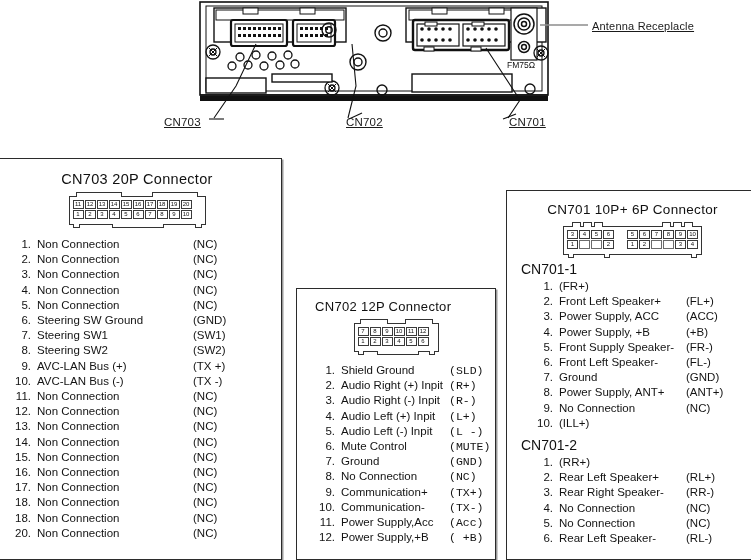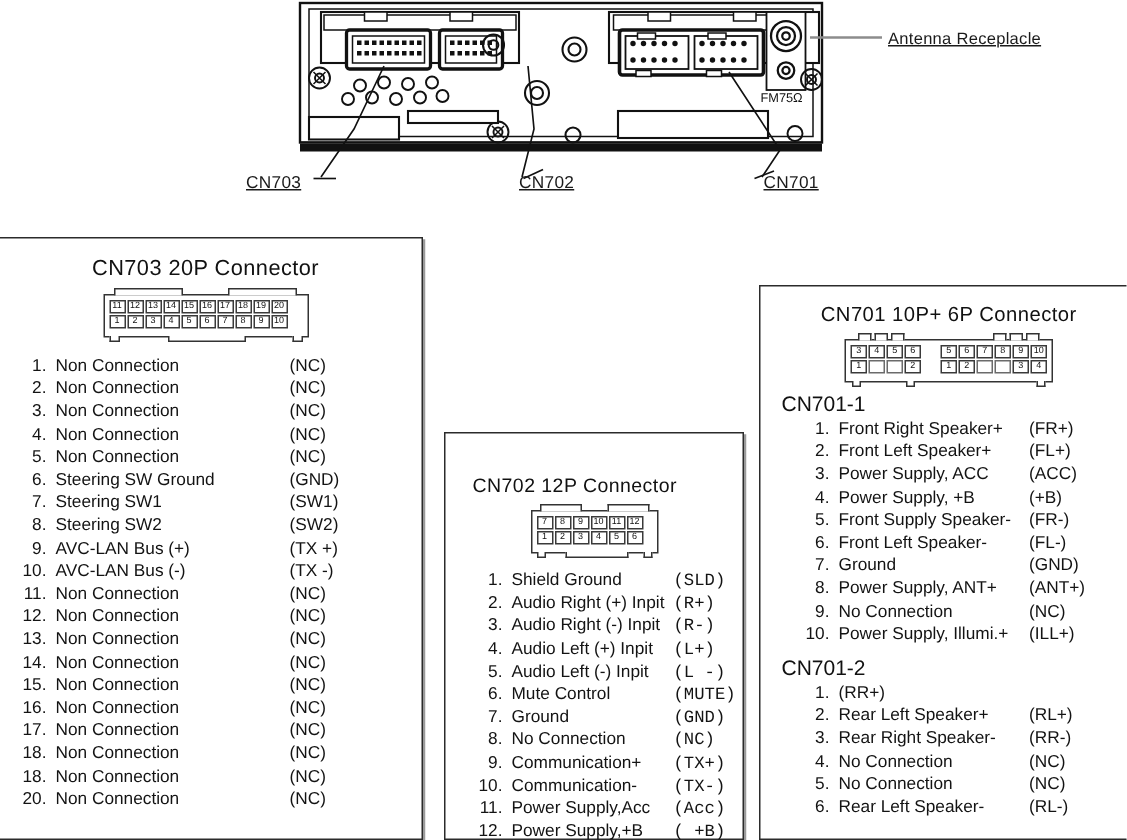--- a/index.html
+++ b/index.html
@@ -58,21 +58,21 @@
     width: 253px; height: 370px;
   }
 
   .panel-title {
     text-align: center;
     font-size: 14.5px;
     color: #111;
     margin-top: 12px;
     letter-spacing: 0.3px;
   }
-  #panel-cn702 .panel-title { font-size: 13px; margin-top: 27px; text-align: left; padding-left: 18px; }
+  #panel-cn702 .panel-title { font-size: 13px; margin-top: 10px; text-align: left; padding-left: 18px; }
   #panel-cn701 .panel-title { font-size: 13.5px; margin-top: 11px; }
 
   .subhead {
     font-size: 14px;
     color: #111;
     padding-left: 14px;
     margin-top: 6px;
     margin-bottom: 2px;
   }
 
@@ -643,21 +643,20 @@
       <div class="conn-foot" style="left:4px;width:6px;"></div>
       <div class="conn-foot" style="left:40px;width:6px;"></div>
       <div class="conn-foot" style="right:4px;width:6px;"></div>
     </div>
   </div>
 
   <div class="subhead">CN701-1</div>
   <ul class="pin-list">
     <li>
         <span class="pl-num">1.</span>
-        <span class="pl-name">Front Right Speaker+</span>
         <span class="pl-code">(FR+)</span>
       </li>
     <li>
         <span class="pl-num">2.</span>
         <span class="pl-name">Front Left Speaker+</span>
         <span class="pl-code">(FL+)</span>
       </li>
     <li>
         <span class="pl-num">3.</span>
         <span class="pl-name">Power Supply, ACC</span>
@@ -688,21 +687,20 @@
         <span class="pl-name">Power Supply, ANT+</span>
         <span class="pl-code">(ANT+)</span>
       </li>
     <li>
         <span class="pl-num">9.</span>
         <span class="pl-name">No Connection</span>
         <span class="pl-code">(NC)</span>
       </li>
     <li>
         <span class="pl-num">10.</span>
-        <span class="pl-name">Power Supply, Illumi.+</span>
         <span class="pl-code">(ILL+)</span>
       </li>
   </ul>
 
   <div class="subhead">CN701-2</div>
   <ul class="pin-list">
     <li>
         <span class="pl-num">1.</span>
         <span class="pl-code">(RR+)</span>
       </li>

